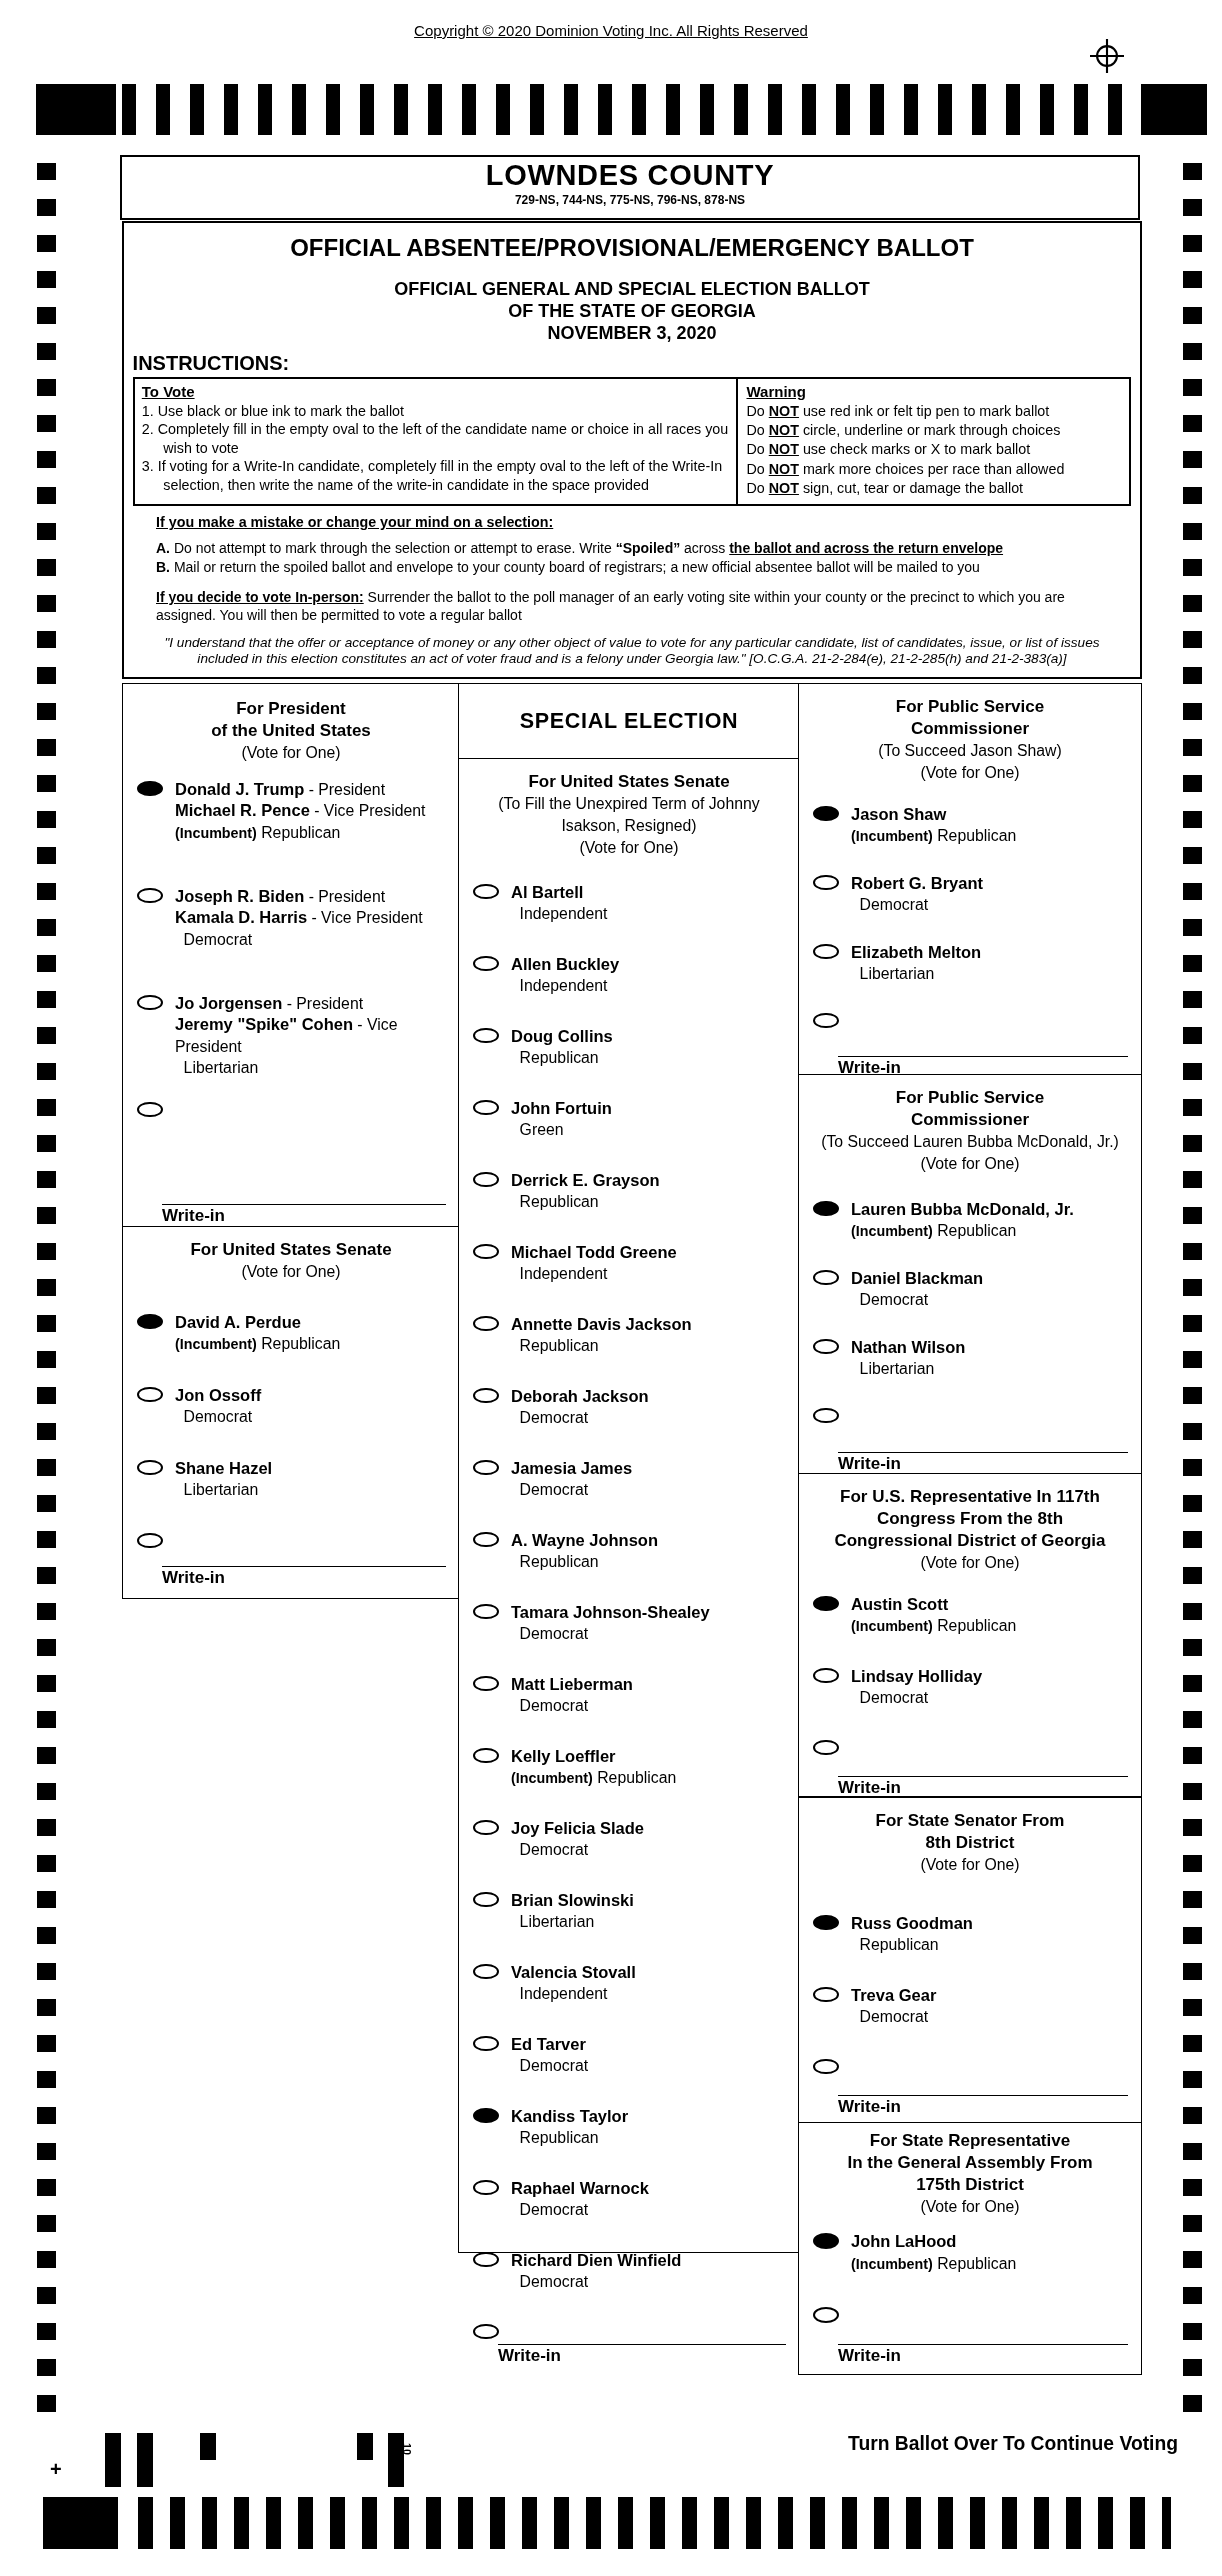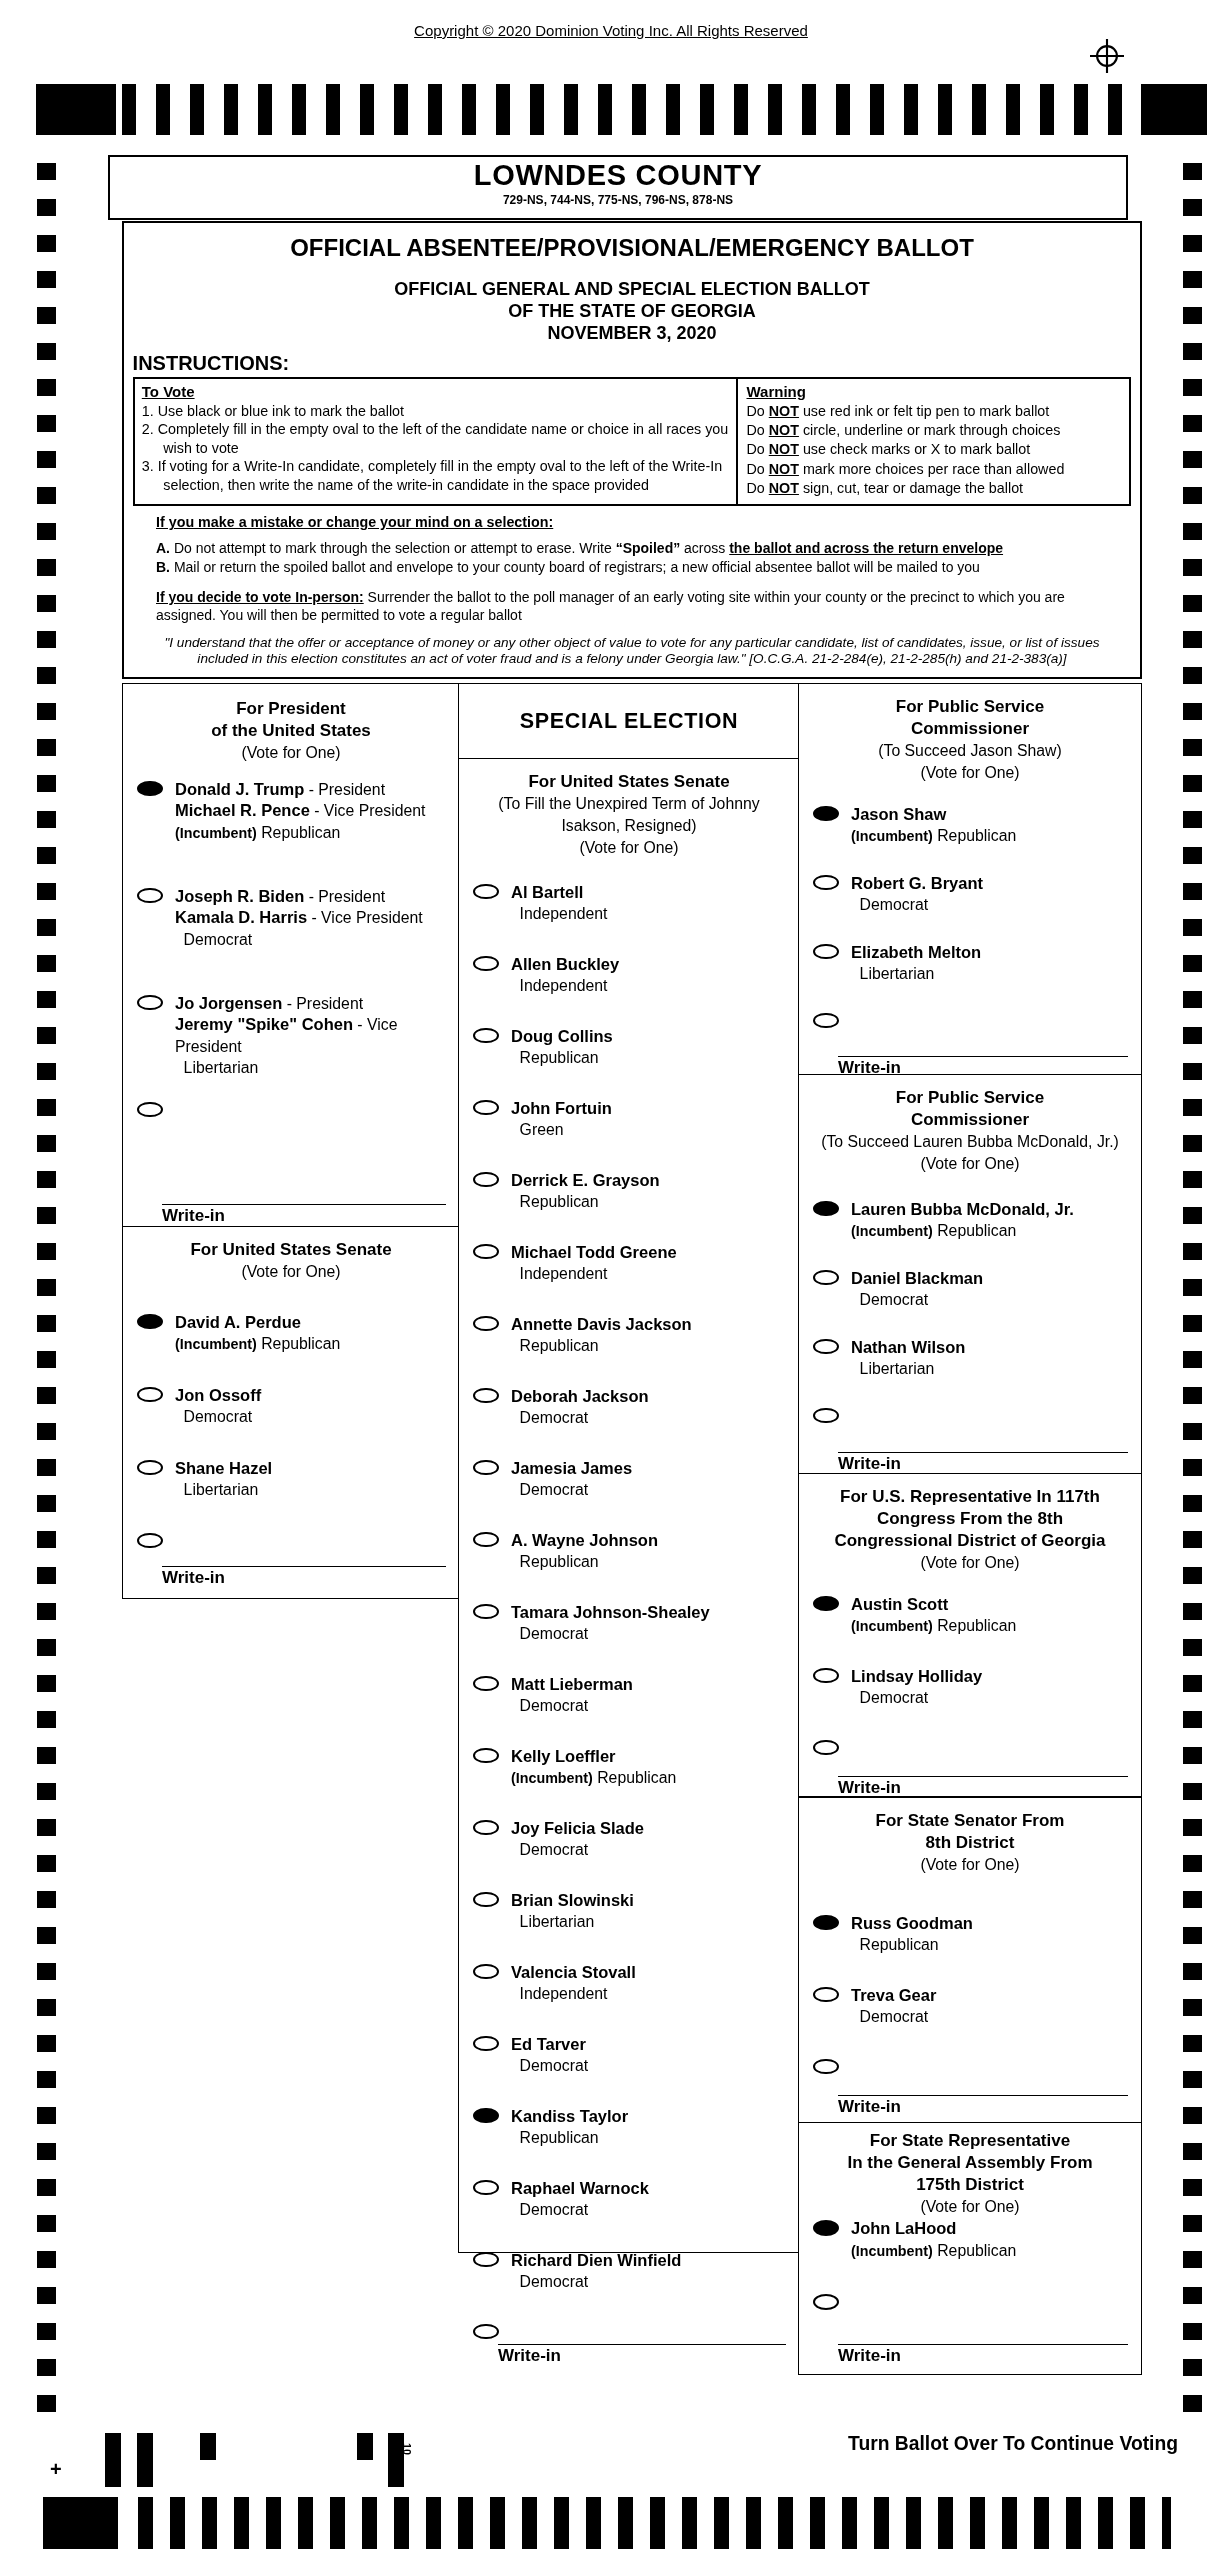--- a/index.html
+++ b/index.html
@@ -22,21 +22,21 @@
   .tm-top .blockR{position:absolute;right:0;top:0;width:66px;height:51px;background:#000;}
   .tm-bottom{position:absolute;top:2497px;left:43px;width:1128px;height:52px;}
   .tm-bottom .blockL{position:absolute;left:0;top:0;width:75px;height:52px;background:#000;}
   .tm-bottom .bars{position:absolute;left:95px;right:0;top:0;bottom:0;
       background:repeating-linear-gradient(90deg,#000 0 15px,transparent 15px 32px);}
   .edge-l,.edge-r{position:absolute;top:163px;width:18.6px;height:2254px;
       background:repeating-linear-gradient(180deg,#000 0 17px,transparent 17px 36px);}
   .edge-l{left:37px;} .edge-r{left:1183px;}
 
   
-  .box-county{position:absolute;left:108px;top:155px;width:1020px;height:65px;
+  .box-county{position:absolute;left:120px;top:155px;width:1020px;height:65px;
       border:2.1px solid #000;box-sizing:border-box;text-align:center;}
   .county-name{font-size:29px;font-weight:bold;line-height:31.5px;margin-top:2.9px;letter-spacing:0.7px;}
   .precincts{font-size:12px;font-weight:bold;line-height:18.6px;}
 
   
   .box-main{position:absolute;left:122px;top:221px;width:1020px;height:458px;
       border:2.1px solid #000;box-sizing:border-box;}
   .bm-title{font-size:24px;font-weight:bold;text-align:center;margin-top:10px;line-height:29px;}
   .bm-sub1{font-size:18px;font-weight:bold;text-align:center;margin-top:15.8px;line-height:22px;}
   .bm-sub2,.bm-date{font-size:18px;font-weight:bold;text-align:center;line-height:22px;}
@@ -425,21 +425,21 @@
         </div>
         <div class="cand" style="height: 29px;">
           <div class="oval"></div>
         </div>
         <div class="wi" style="top: 297px;">
           <div class="wi-line"></div>
           <div class="wi-label">Write-in</div>
         </div>
       </div>
       <div class="race race--staterep" style="left: 798px; top: 2122px; width: 344px; height: 253px;">
-        <div class="r-title" style="padding-top: 7.2px; margin-bottom: 0;">
+        <div class="r-title" style="padding-top: 7.2px; margin-bottom: 13px;">
           <div>For State Representative</div>
           <div>In the General Assembly From</div>
           <div>175th District</div>
           <div class="r-sub">(Vote for One)</div>
         </div>
         <div class="cand" style="height: 74px;">
           <div class="oval filled"></div>
           <div class="nm"><span class="b">John LaHood</span></div>
           <div class="party with-inc"><span class="inc">(Incumbent)</span> Republican</div>
         </div>

